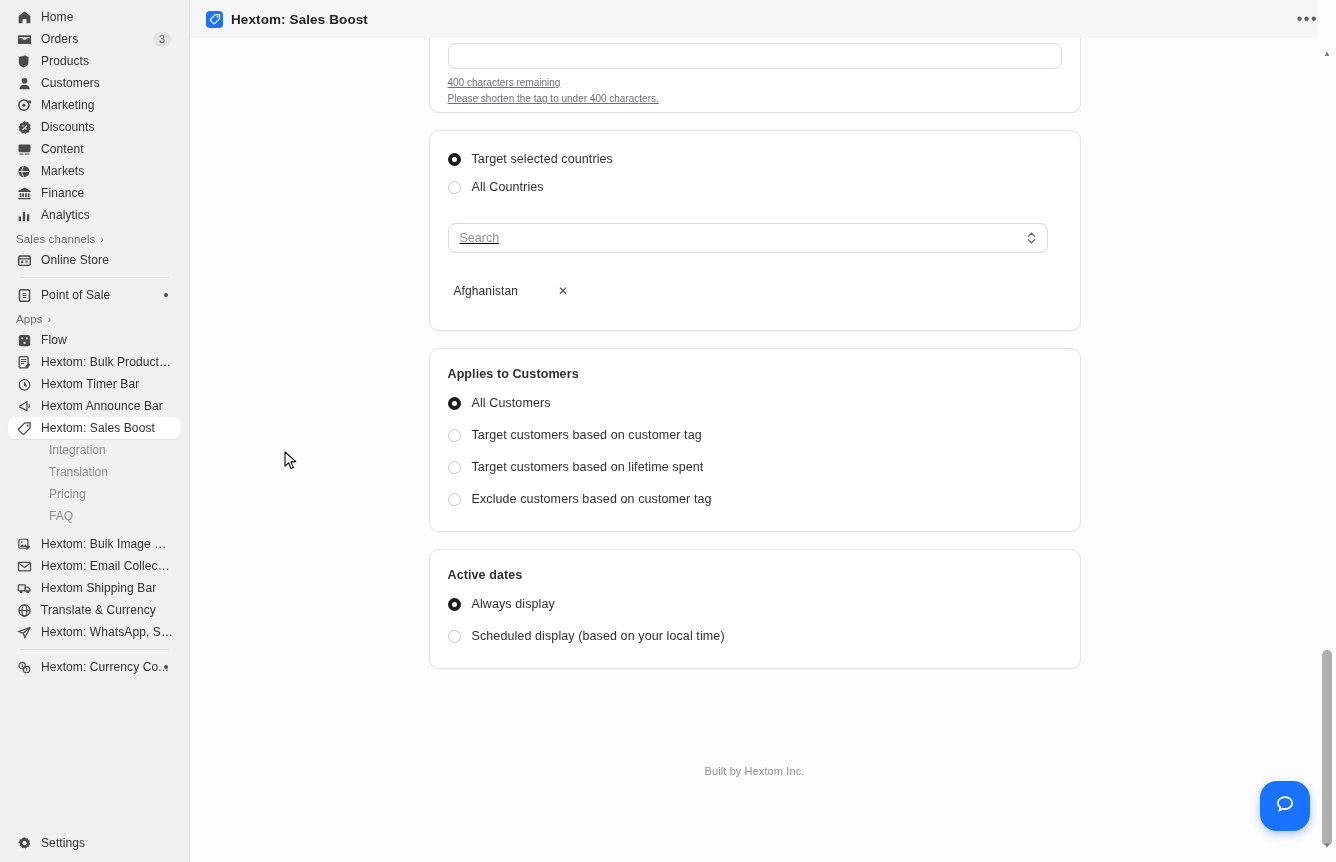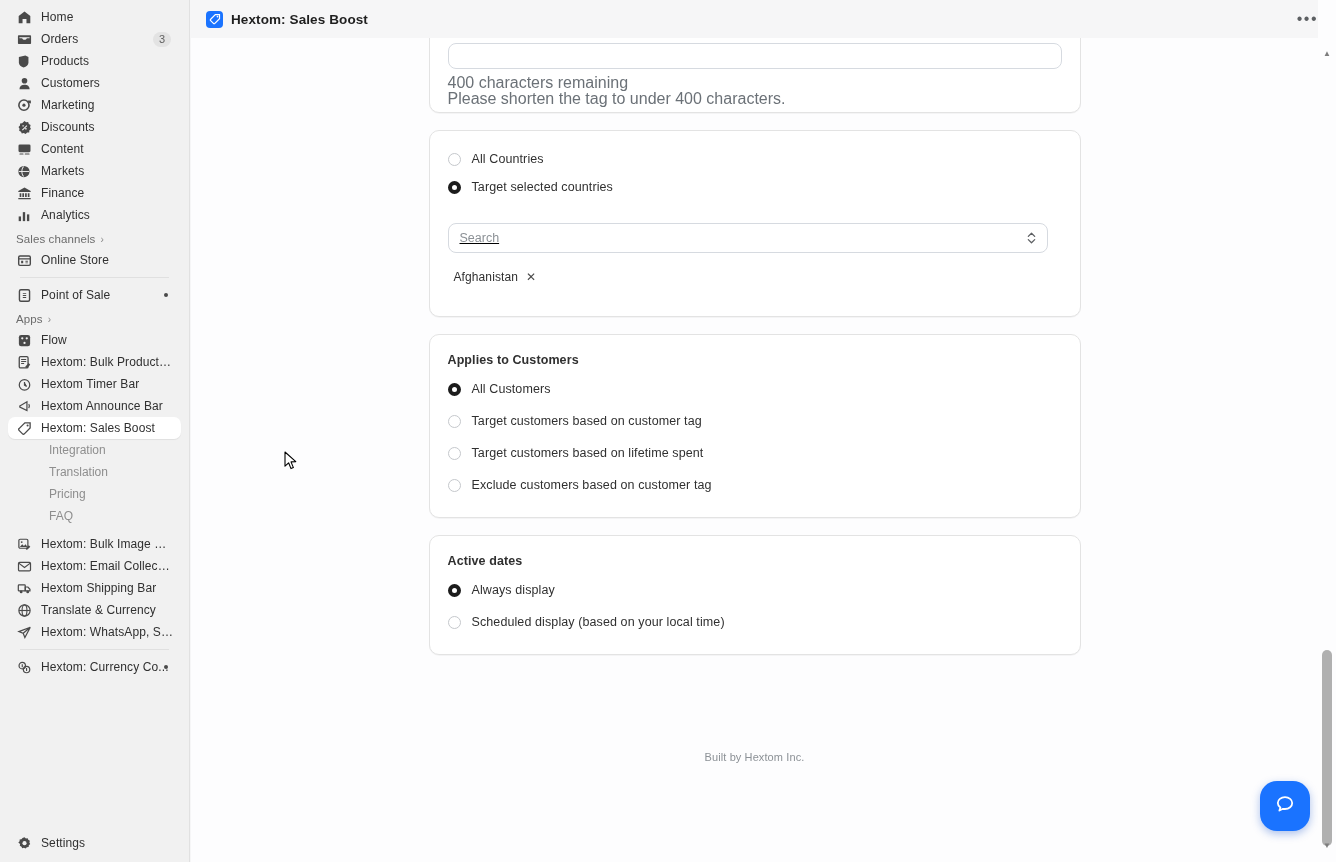--- a/index.html
+++ b/index.html
@@ -118,22 +118,22 @@
     height: 117px;
     padding: 0 18px;
     overflow: hidden;
   }
   #tagbox {
     height: 26px; margin-top: 46px;
     border: 1px solid #d6dae0; border-radius: 8px;
     background: #fff;
   }
   .helper {
-    font-size: 16px; color: #6b7177;
-    margin-top: 6px; line-height: 16px;
+    font-size: 10px; color: #6b7177;
+    margin-top: 6px; line-height: 16px; text-decoration: underline;
   }
   .card-pad { padding: 18px 18px 20px 18px; }
   .card-title {
     font-size: 12.5px; font-weight: bold; color: #303030;
     margin-bottom: 12px; letter-spacing: .1px;
   }
   .radio-row {
     display: flex; align-items: center;
     height: 20px; margin-bottom: 8px; cursor: pointer;
   }
@@ -154,21 +154,21 @@
     border: 1px solid #d6dae0; border-radius: 8px;
     background: #fff;
     font-size: 12.5px; color: #8c9196;
     padding: 0 32px 0 11px;
     display: flex; align-items: center;
   }
   .search-chev {
     position: absolute; right: 11px; top: 7px;
     color: #5c5f62; width: 11px; height: 16px;
   }
-  .chip-row { margin: 17px 0 0 24px; display: flex; align-items: center; }
+  .chip-row { margin: 31px 0 0 24px; display: flex; align-items: center; gap: 32px; }
   .chip-label { font-size: 12px; color: #303030; letter-spacing: .1px; }
   .chip-x {
     margin-left: 8px; font-size: 12px; color: #4a4a4a;
     cursor: pointer; font-family: "Liberation Sans", sans-serif;
   }
 
   
   #footer { margin-top: 96px; text-align: center; }
   #footer-links { display: flex; justify-content: center; gap: 68px; }
   .foot-link {
@@ -522,26 +522,26 @@
     <div id="tagbox"></div>
     <div class="helper">400 characters remaining</div>
     <div class="helper" style="margin-top:0">Please shorten the tag to under 400 characters.</div>
   </div>
 
   <div style="height:17px"></div>
 
   <div class="card">
     <div class="card-pad" style="padding-bottom:8px">
       <div class="radio-row">
+        <span class="radio checked"></span>
+        <span class="radio-label">Target selected countries</span>
+      </div>
+      <div class="radio-row">
         <span class="radio"></span>
         <span class="radio-label">All Countries</span>
-      </div>
-      <div class="radio-row">
-        <span class="radio checked"></span>
-        <span class="radio-label">Target selected countries</span>
       </div>
     </div>
     <div class="search-wrap">
       <div class="search-field">Search</div>
       <span class="search-chev">
         <svg width="11" height="16" viewBox="0 0 12 18">
             <path fill="none" stroke="#5c5f62" stroke-width="1.4" stroke-linecap="round" stroke-linejoin="round" d="m2.4 7.2 3.6-3.6 3.6 3.6M2.4 10.8l3.6 3.6 3.6-3.6"></path>
           </svg>
       </span>
     </div>

